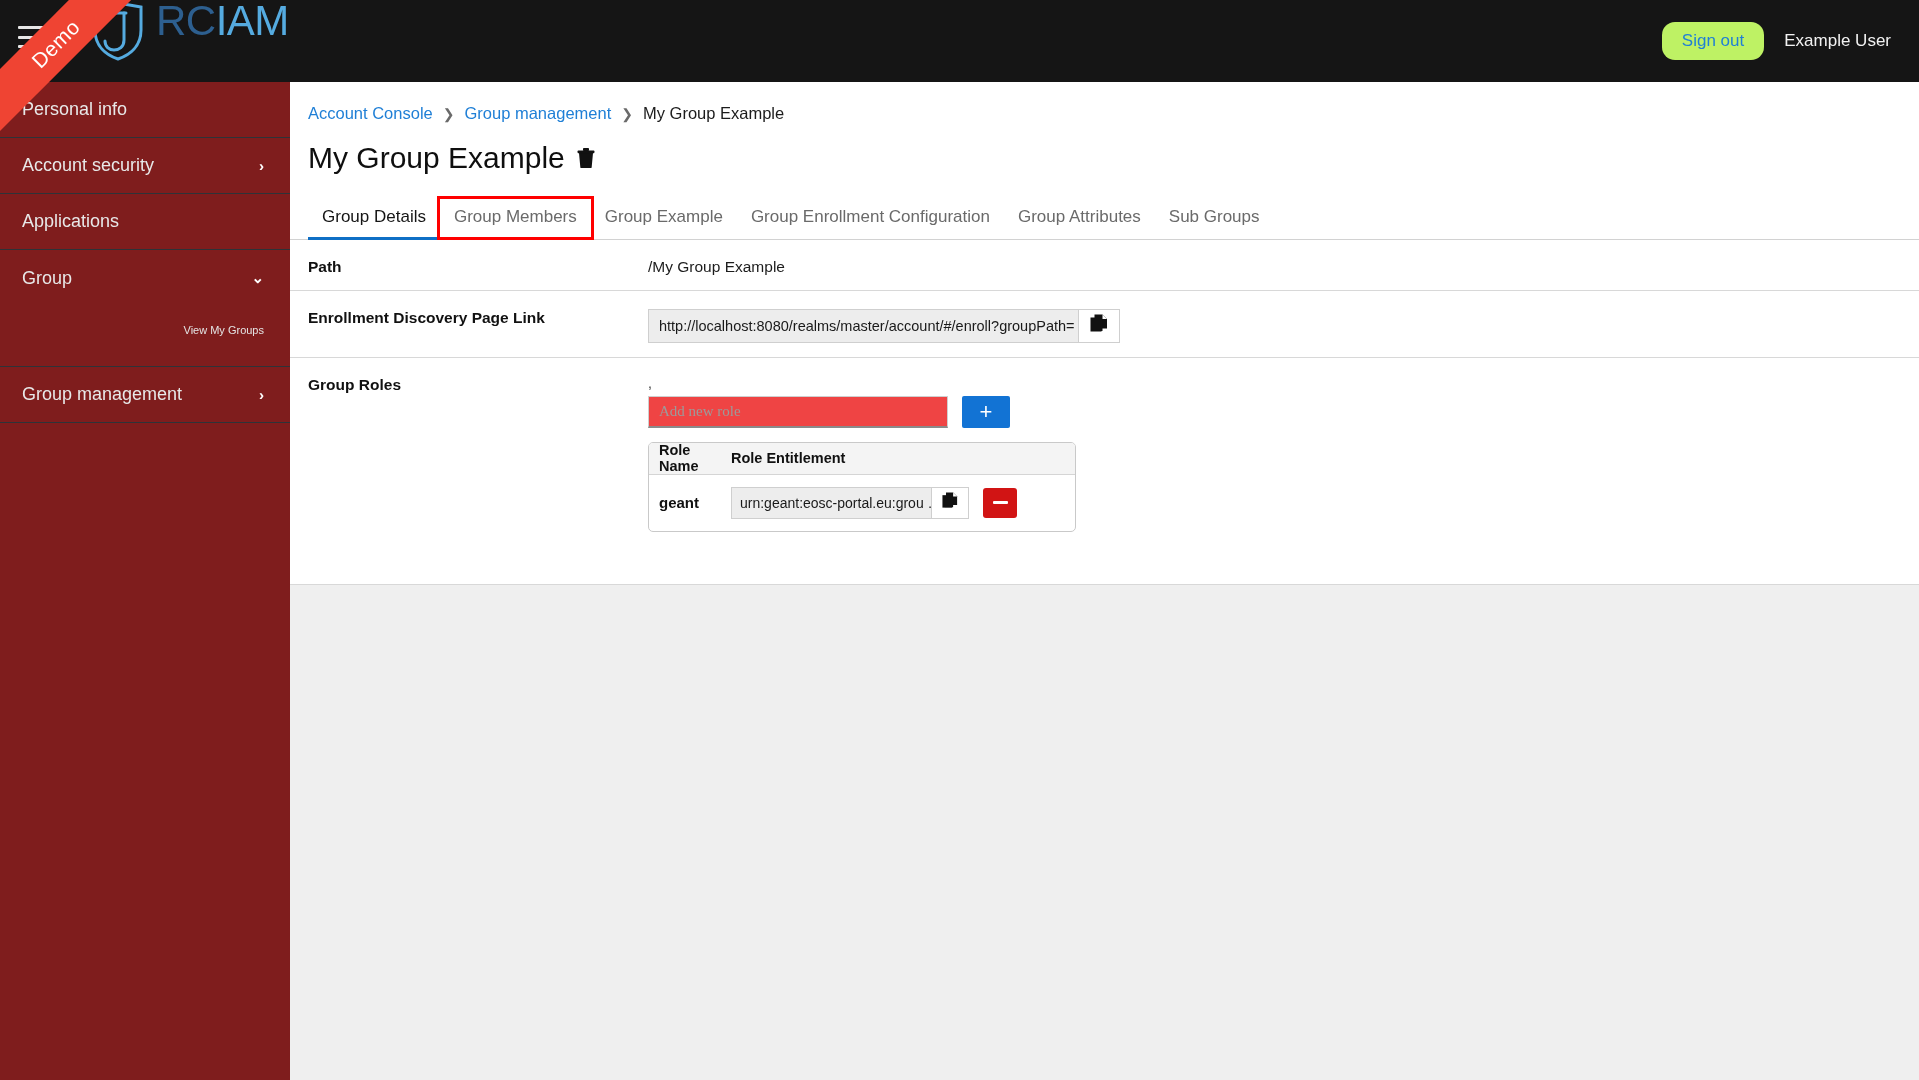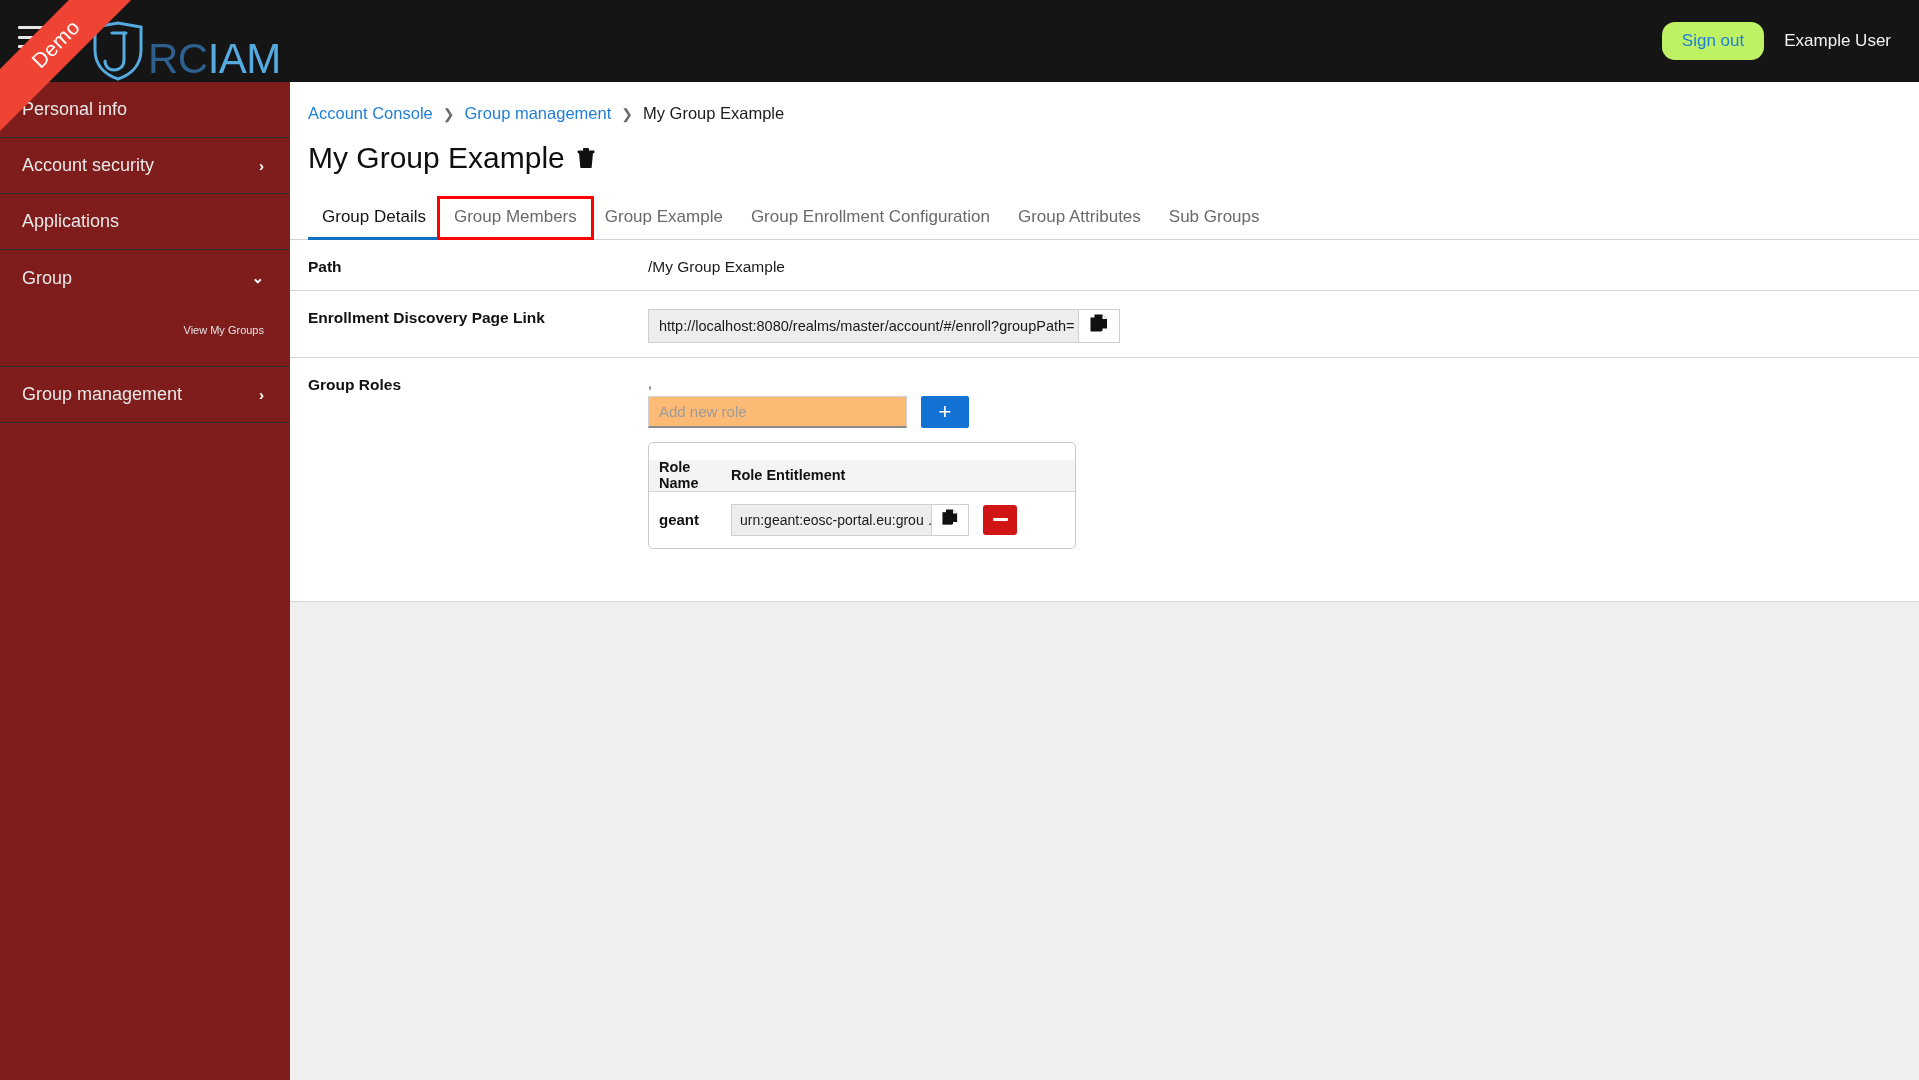--- a/index.html
+++ b/index.html
@@ -23,22 +23,22 @@
   #hamburger {
     position: absolute; left: 18px; top: 26px;
     width: 28px; height: 22px;
     display: flex; flex-direction: column; justify-content: space-between;
   }
   #hamburger span { display:block; height: 3px; background:#e6e6e6; border-radius:1px; }
   #hamburger span:nth-child(2){ width: 78%; }
   #hamburger span:nth-child(3){ width: 58%; }
 
   #brand {
-    position: absolute; left: 90px; top: 18px;
-    height: 62px; display: flex; align-items: flex-end; gap: 2px;
+    position: absolute; left: 90px; top: 0;
+    height: 62px; display: flex; align-items: flex-start; gap: 10px;
   }
   #brand .shield { width: 56px; height: 60px; }
   #brand .wordmark {
     font-size: 42px; letter-spacing: -0.5px; font-weight: 400;
     line-height: 1;
   }
   #brand .wordmark .rc  { color: #2d5f8f; }
   #brand .wordmark .iam { color: #55abe0; }
 
   #user-area {
@@ -192,45 +192,45 @@
     background: #ffffff; border: 1px solid #cfcfcf;
     display: flex; align-items: center; justify-content: center;
     cursor: pointer;
   }
 
   
   #roles-area { position: relative; padding-top: 2px; }
   #roles-comma { font-size: 14px; color: #3a3a3a; height: 14px; line-height: 10px; }
   #add-role-line { display: flex; align-items: center; gap: 14px; margin-top: 4px; }
   #add-role-input {
-    width: 259px; height: 32px;
+    width: 300px; height: 32px;
     border: 1px solid #cfcfcf; border-bottom: 2px solid #8a8a8a;
-    background: #fdba74;
-    font-size: 15px; font-family: Liberation Sans, sans-serif; color: #1a1a1a;
+    background: #ef4444;
+    font-size: 15px; font-family: Liberation Serif, serif; color: #1a1a1a;
     padding: 0 10px; outline: none;
   }
   #add-role-input::placeholder { color: #9b9b9b; }
   #add-role-button {
     width: 48px; height: 32px;
     background: #1273d4; border: none; border-radius: 2px;
     color: #ffffff; font-size: 22px; line-height: 1;
     cursor: pointer; font-family: inherit;
     display: flex; align-items: center; justify-content: center;
   }
 
   #roles-table {
     margin-top: 14px;
     width: 428px;
     border: 1px solid #c9c9c9; border-radius: 5px;
     background: #ffffff; overflow: hidden;
   }
   #roles-table .thead {
     display: flex; align-items: center;
     background: #f4f4f4; border-bottom: 1px solid #d5d5d5;
-    height: 32px; padding: 0 10px; margin-top: 17px;
+    height: 32px; padding: 0 10px;
   }
   #roles-table .thead .th {
     font-size: 14.5px; font-weight: 700; color: #111;
   }
   #roles-table .thead .th.name { width: 72px; flex: 0 0 72px; }
   #roles-table .tbody .trow {
     display: flex; align-items: center;
     height: 56px; padding: 0 10px;
   }
   #roles-table .trow .cell-name {

